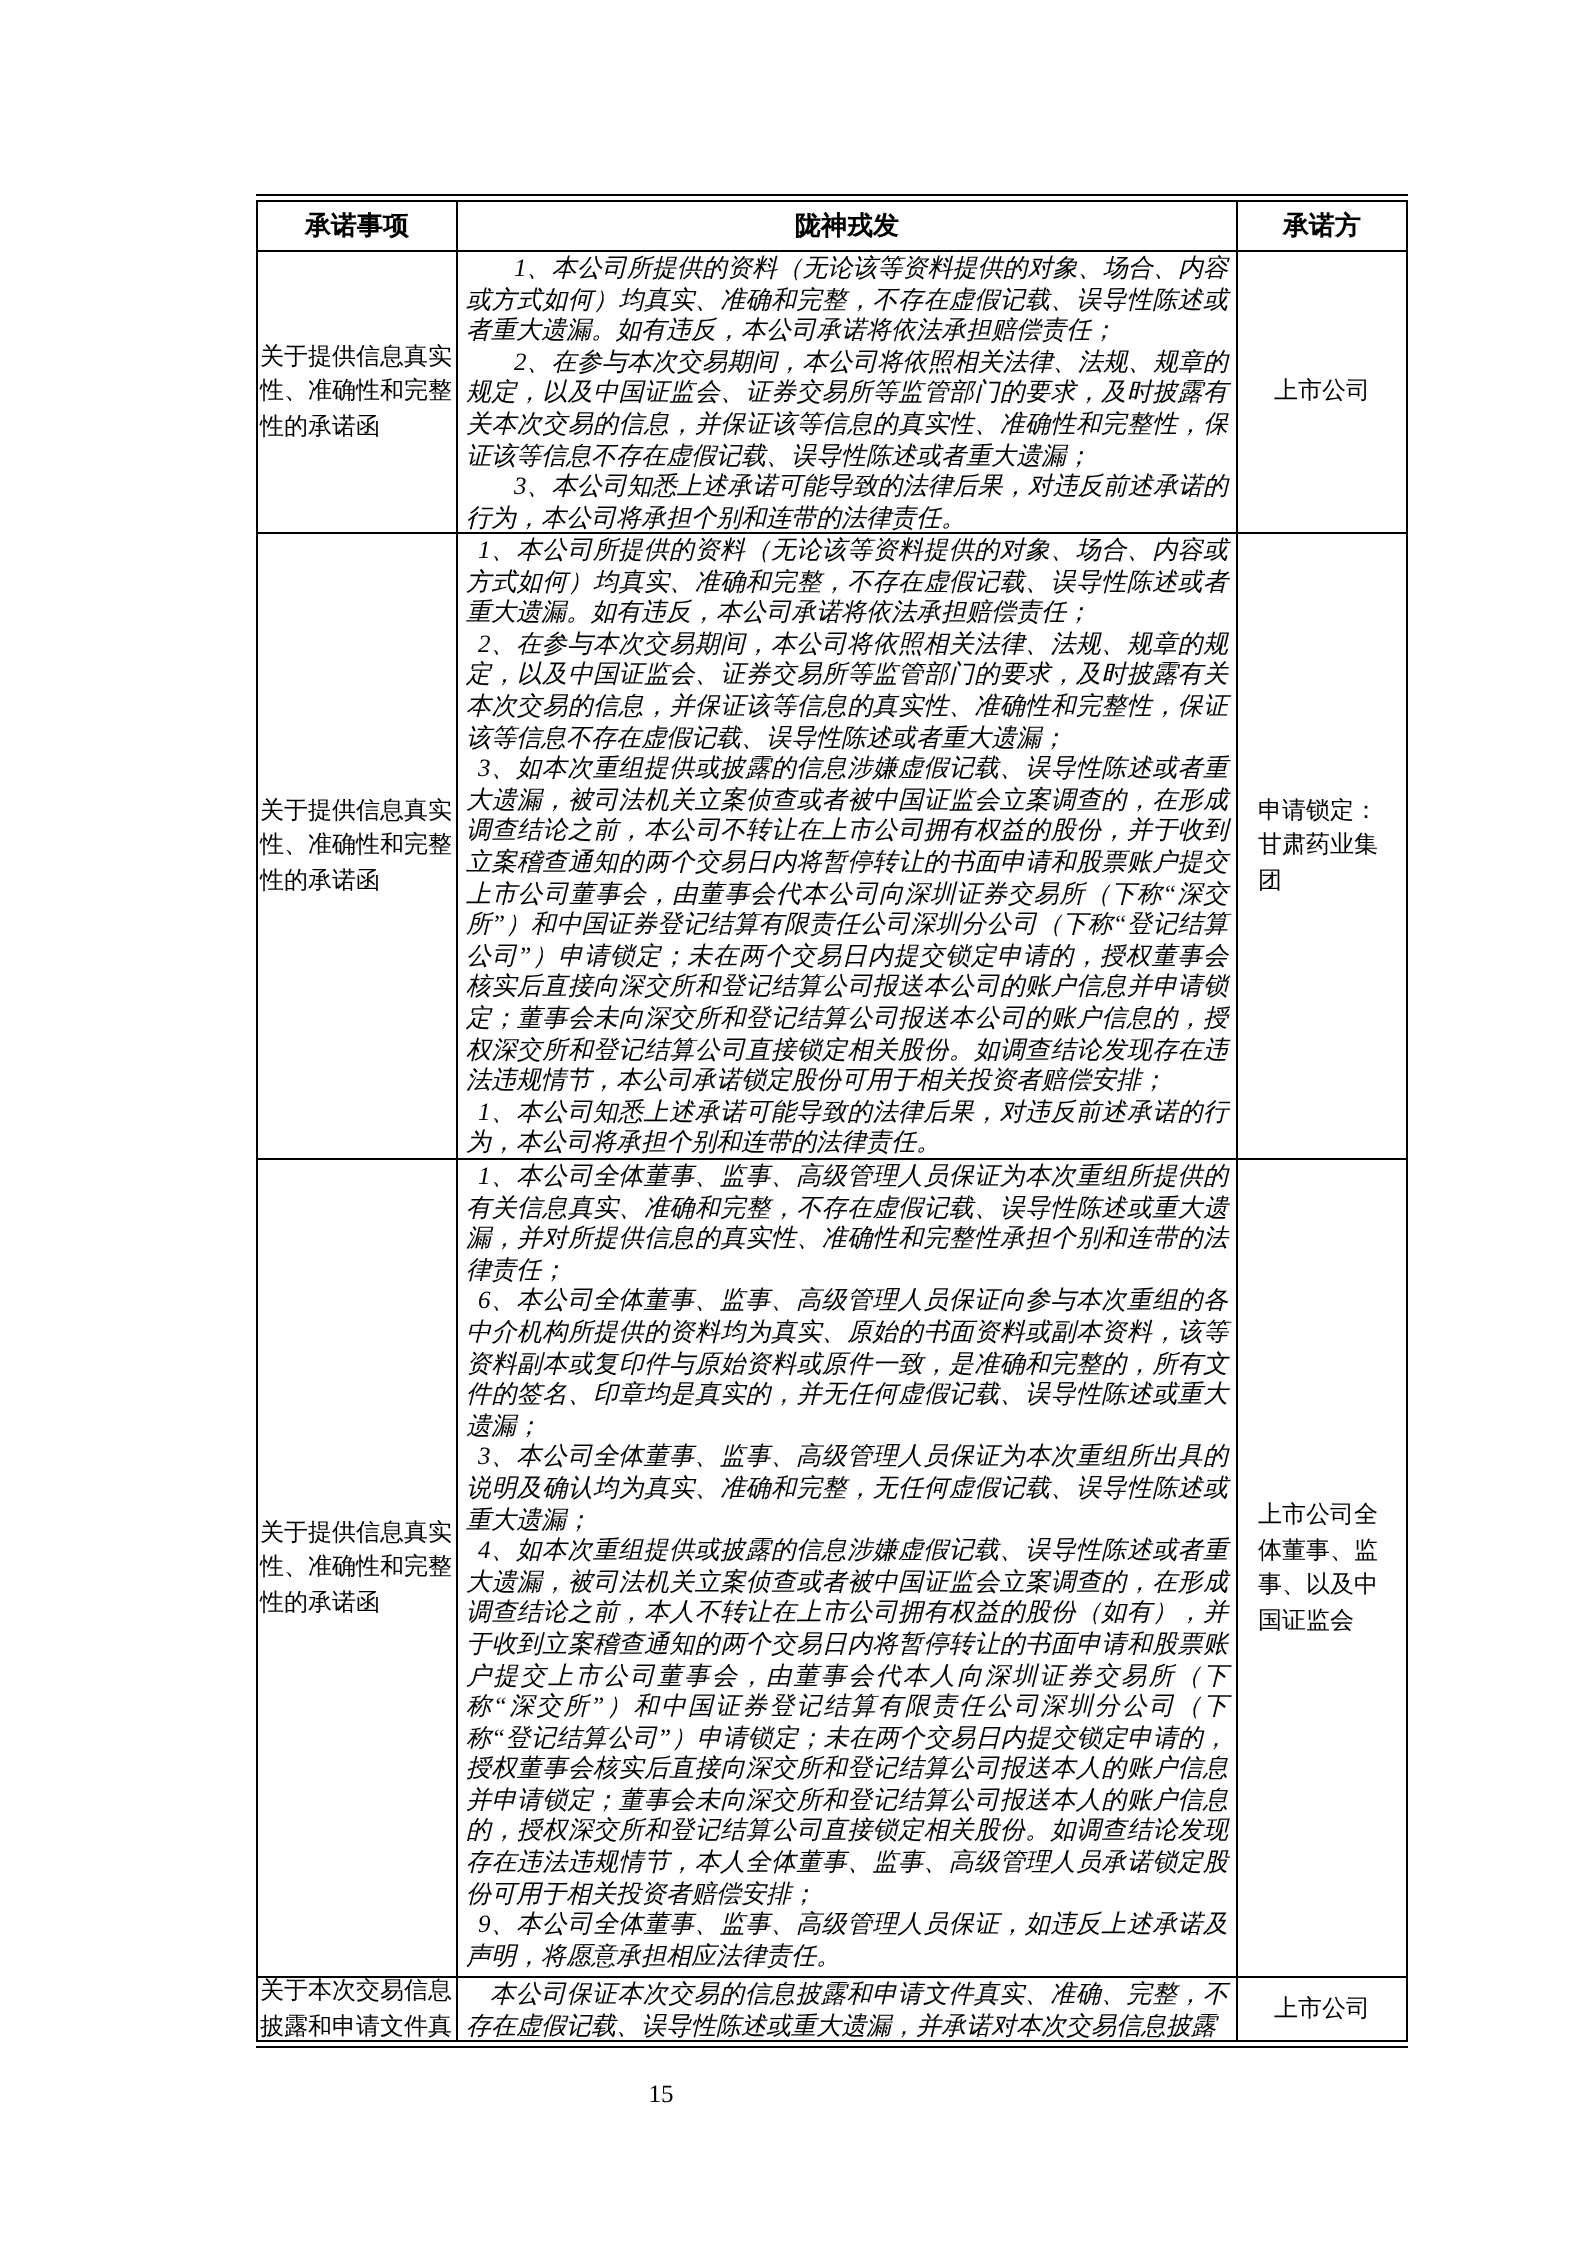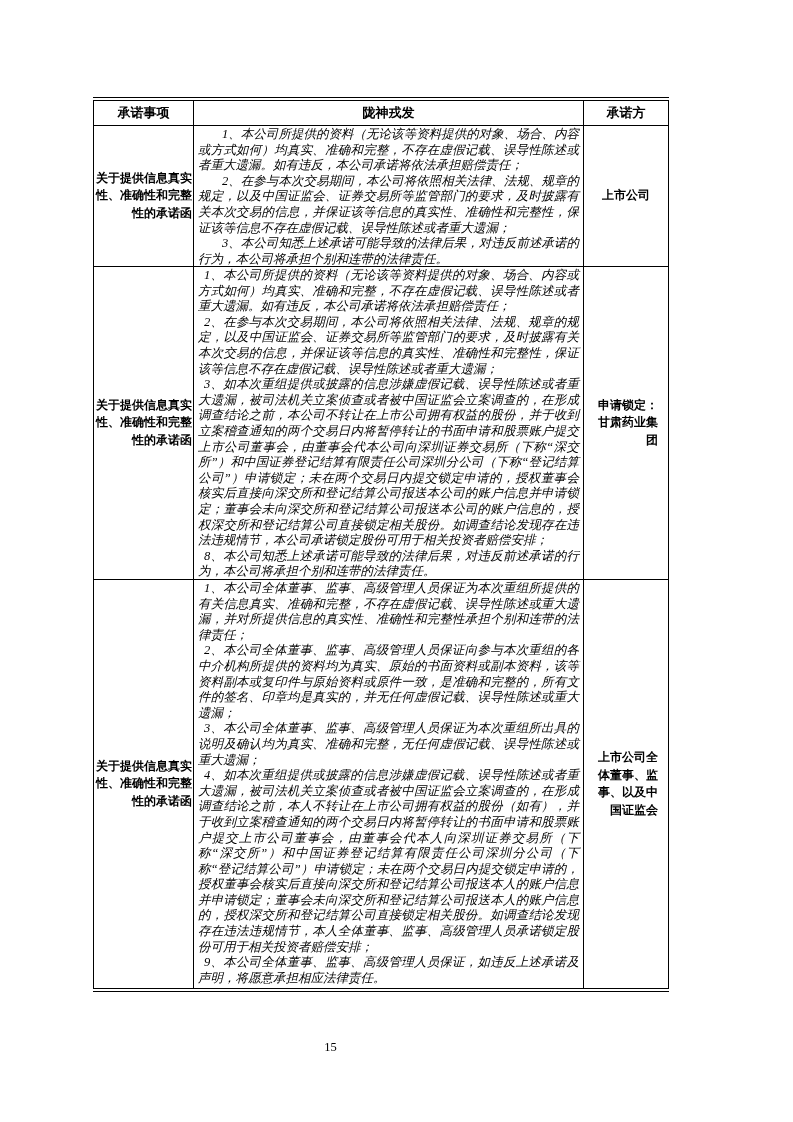--- a/index.html
+++ b/index.html
@@ -20,21 +20,21 @@
   .doc-header {
     position: absolute;
     left: 107px; top: 50px; width: 580px;
     display: flex; justify-content: space-between; align-items: flex-end;
     font-size: 13px;
     padding-bottom: 5px;
     border-bottom: 1px solid #000;
   }
   table.commit-table {
     position: absolute;
-    left: 93px; top: 97px;
+    left: 128px; top: 97px;
     width: 575px;
     border-collapse: collapse;
     table-layout: fixed;
     border-top: 4px double #000;
     border-bottom: 4px double #000;
   }
   .commit-table th, .commit-table td {
     border: 1px solid #000;
     padding: 0;
     vertical-align: top;
@@ -46,22 +46,21 @@
     font-size: 13px; font-weight: bold;
   }
   .headbox { height: 24px; display: flex; align-items: center; justify-content: center; }
   .box { overflow: hidden; }
   .r1 .box { height: 140px; }
   .r2 .box { height: 312px; }
   .r3 .box { height: 408px; }
   .r4 .box { height: 31px; }
   .vcenter {
     display: flex; align-items: center; justify-content: center;
-    text-align: right;
-    font-weight: bold;
+    text-align: left;
   }
   .item-cell .box, .party-cell .box {
     font-size: 12px; line-height: 17.5px;
   }
   .item-cell .box { padding: 0 1px; }
   .party-cell .box { padding: 0 10px; }
   .content-cell .box { padding: 1px 4px 0 4px; }
   .content-cell p {
     font-size: 12.5px;
     line-height: 15.6px;
@@ -122,46 +121,59 @@
 
       <tr class="r2">
         <td class="item-cell">
           <div class="box vcenter">关于提供信息真实性、准确性和完整性的承诺函</div>
         </td>
         <td class="content-cell">
           <div class="box">
             <p class="ind-sm">1、本公司所提供的资料（无论该等资料提供的对象、场合、内容或方式如何）均真实、准确和完整，不存在虚假记载、误导性陈述或者重大遗漏。如有违反，本公司承诺将依法承担赔偿责任；</p>
             <p class="ind-sm">2、在参与本次交易期间，本公司将依照相关法律、法规、规章的规定，以及中国证监会、证券交易所等监管部门的要求，及时披露有关本次交易的信息，并保证该等信息的真实性、准确性和完整性，保证该等信息不存在虚假记载、误导性陈述或者重大遗漏；</p>
             <p class="ind-sm">3、如本次重组提供或披露的信息涉嫌虚假记载、误导性陈述或者重大遗漏，被司法机关立案侦查或者被中国证监会立案调查的，在形成调查结论之前，本公司不转让在上市公司拥有权益的股份，并于收到立案稽查通知的两个交易日内将暂停转让的书面申请和股票账户提交上市公司董事会，由董事会代本公司向深圳证券交易所（下称“深交所”）和中国证券登记结算有限责任公司深圳分公司（下称“登记结算公司”）申请锁定；未在两个交易日内提交锁定申请的，授权董事会核实后直接向深交所和登记结算公司报送本公司的账户信息并申请锁定；董事会未向深交所和登记结算公司报送本公司的账户信息的，授权深交所和登记结算公司直接锁定相关股份。如调查结论发现存在违法违规情节，本公司承诺锁定股份可用于相关投资者赔偿安排；</p>
-            <p class="ind-sm">8、本公司知悉上述承诺可能导致的法律后果，对违反前述承诺的行为，本公司将承担个别和连带的法律责任。</p>
+            <p class="ind-sm">1、本公司知悉上述承诺可能导致的法律后果，对违反前述承诺的行为，本公司将承担个别和连带的法律责任。</p>
           </div>
         </td>
         <td class="party-cell">
           <div class="box vcenter">申请锁定：甘肃药业集团</div>
         </td>
       </tr>
 
       <tr class="r3">
         <td class="item-cell">
           <div class="box vcenter">关于提供信息真实性、准确性和完整性的承诺函</div>
         </td>
         <td class="content-cell">
           <div class="box">
             <p class="ind-sm">1、本公司全体董事、监事、高级管理人员保证为本次重组所提供的有关信息真实、准确和完整，不存在虚假记载、误导性陈述或重大遗漏，并对所提供信息的真实性、准确性和完整性承担个别和连带的法律责任；</p>
-            <p class="ind-sm">2、本公司全体董事、监事、高级管理人员保证向参与本次重组的各中介机构所提供的资料均为真实、原始的书面资料或副本资料，该等资料副本或复印件与原始资料或原件一致，是准确和完整的，所有文件的签名、印章均是真实的，并无任何虚假记载、误导性陈述或重大遗漏；</p>
+            <p class="ind-sm">6、本公司全体董事、监事、高级管理人员保证向参与本次重组的各中介机构所提供的资料均为真实、原始的书面资料或副本资料，该等资料副本或复印件与原始资料或原件一致，是准确和完整的，所有文件的签名、印章均是真实的，并无任何虚假记载、误导性陈述或重大遗漏；</p>
             <p class="ind-sm">3、本公司全体董事、监事、高级管理人员保证为本次重组所出具的说明及确认均为真实、准确和完整，无任何虚假记载、误导性陈述或重大遗漏；</p>
             <p class="ind-sm">4、如本次重组提供或披露的信息涉嫌虚假记载、误导性陈述或者重大遗漏，被司法机关立案侦查或者被中国证监会立案调查的，在形成调查结论之前，本人不转让在上市公司拥有权益的股份（如有），并于收到立案稽查通知的两个交易日内将暂停转让的书面申请和股票账户提交上市公司董事会，由董事会代本人向深圳证券交易所（下称“深交所”）和中国证券登记结算有限责任公司深圳分公司（下称“登记结算公司”）申请锁定；未在两个交易日内提交锁定申请的，授权董事会核实后直接向深交所和登记结算公司报送本人的账户信息并申请锁定；董事会未向深交所和登记结算公司报送本人的账户信息的，授权深交所和登记结算公司直接锁定相关股份。如调查结论发现存在违法违规情节，本人全体董事、监事、高级管理人员承诺锁定股份可用于相关投资者赔偿安排；</p>
             <p class="ind-sm">9、本公司全体董事、监事、高级管理人员保证，如违反上述承诺及声明，将愿意承担相应法律责任。</p>
           </div>
         </td>
         <td class="party-cell">
           <div class="box vcenter">上市公司全体董事、监事、以及中国证监会</div>
         </td>
       </tr>
 
+      <tr class="r4">
+        <td class="item-cell">
+          <div class="box vcenter">关于本次交易信息披露和申请文件真</div>
+        </td>
+        <td class="content-cell">
+          <div class="box">
+            <p class="ind-md">本公司保证本次交易的信息披露和申请文件真实、准确、完整，不存在虚假记载、误导性陈述或重大遗漏，并承诺对本次交易信息披露</p>
+          </div>
+        </td>
+        <td class="party-cell">
+          <div class="box vcenter">上市公司</div>
+        </td>
+      </tr>
     </tbody>
   </table>
 
   <div class="doc-footer">
     <span>15</span>
   </div>
 
 </div>
 
 </body></html>

